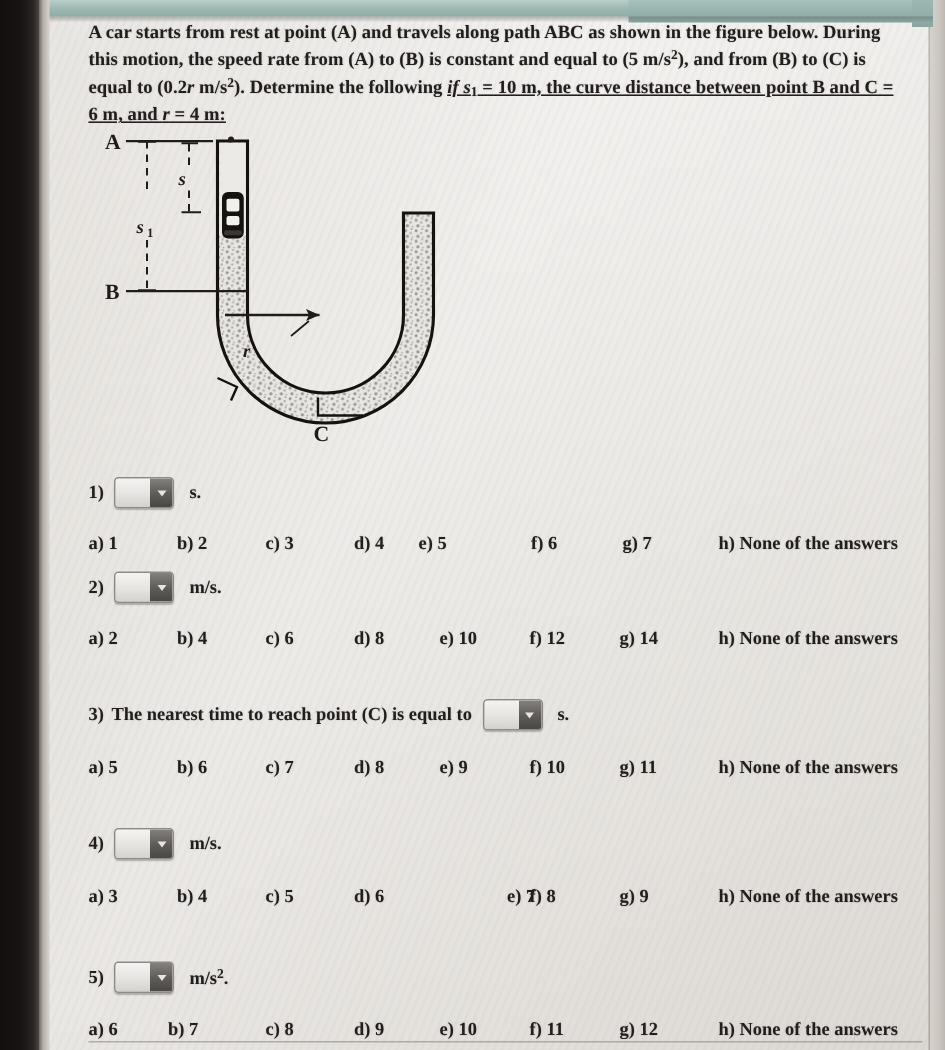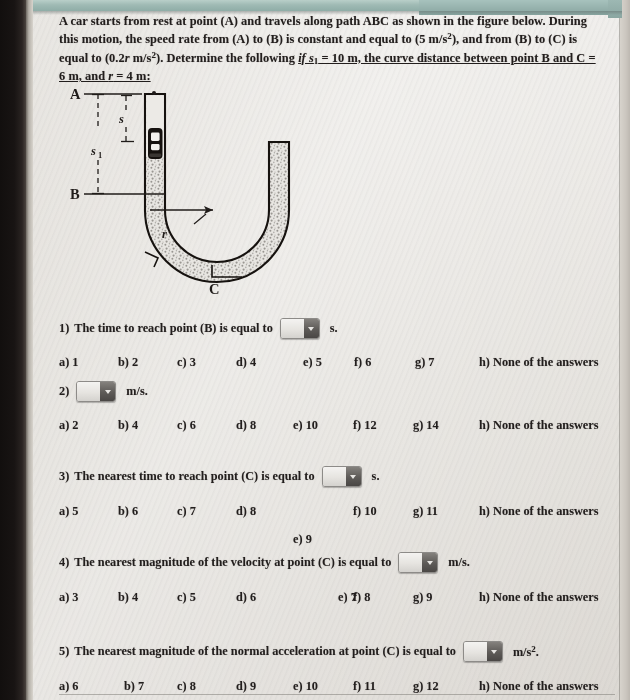--- a/index.html
+++ b/index.html
@@ -305,36 +305,35 @@
           <path d="M 146 183 L 146 195 L 176 195"></path>
         </g>
 
         <text x="143" y="212" font-family="Liberation Serif, serif" font-size="14.5" font-weight="bold" fill="#201c1a">C</text>
       </svg>
     </div>
 
     <div class="q" style="left:33px; top:318px;">
       <span class="q-line">
         <span>1)</span>
-        <span>The time to reach point (B) is equal to</span>
         <span class="dropdown">
           <span class="dd-field"></span>
           <span class="dd-btn">
               <span class="dd-arrow"></span>
             </span>
         </span>
         <span class="unit">s.</span>
       </span>
     </div>
     <div class="opts" style="left:33px; top:355px;">
       <span class="opt" style="left:0px;"><span>a)</span> <span>1</span></span>
       <span class="opt" style="left:59px;"><span>b)</span> <span>2</span></span>
       <span class="opt" style="left:118px;"><span>c)</span> <span>3</span></span>
       <span class="opt" style="left:177px;"><span>d)</span> <span>4</span></span>
-      <span class="opt" style="left:244px;"><span>e)</span> <span>5</span></span>
+      <span class="opt" style="left:220px;"><span>e)</span> <span>5</span></span>
       <span class="opt" style="left:295px;text-align:center;"><span>f)</span> <span>6</span></span>
       <span class="opt" style="left:356px;"><span>g)</span> <span>7</span></span>
       <span class="opt" style="left:420px;"><span>h)</span> <span>None of the answers</span></span>
     </div>
 
     <div class="q" style="left:33px; top:381px;">
       <span class="q-line">
         <span>2)</span>
         <span class="dropdown">
           <span class="dd-field"></span>
@@ -367,30 +366,29 @@
             </span>
         </span>
         <span class="unit">s.</span>
       </span>
     </div>
     <div class="opts" style="left:33px; top:504px;">
       <span class="opt" style="left:0px;"><span>a)</span> <span>5</span></span>
       <span class="opt" style="left:59px;"><span>b)</span> <span>6</span></span>
       <span class="opt" style="left:118px;"><span>c)</span> <span>7</span></span>
       <span class="opt" style="left:177px;"><span>d)</span> <span>8</span></span>
-      <span class="opt" style="left:234px;margin-top:28px;"><span>e)</span> <span>9</span></span>
+      <span class="opt" style="left:234px;"><span>e)</span> <span>9</span></span>
       <span class="opt" style="left:294px;"><span>f)</span> <span>10</span></span>
       <span class="opt" style="left:354px;"><span>g)</span> <span>11</span></span>
       <span class="opt" style="left:420px;"><span>h)</span> <span>None of the answers</span></span>
     </div>
 
     <div class="q" style="left:33px; top:552px;">
       <span class="q-line">
         <span>4)</span>
-        <span>The nearest magnitude of the velocity at point (C) is equal to</span>
         <span class="dropdown">
           <span class="dd-field"></span>
           <span class="dd-btn">
               <span class="dd-arrow"></span>
             </span>
         </span>
         <span class="unit">m/s.</span>
       </span>
     </div>
     <div class="opts" style="left:33px; top:590px;">
@@ -400,33 +398,32 @@
       <span class="opt" style="left:177px;"><span>d)</span> <span>6</span></span>
       <span class="opt" style="left:234px;margin-left:45px;"><span>e)</span> <span>7</span></span>
       <span class="opt" style="left:294px;"><span>f)</span> <span>8</span></span>
       <span class="opt" style="left:354px;"><span>g)</span> <span>9</span></span>
       <span class="opt" style="left:420px;"><span>h)</span> <span>None of the answers</span></span>
     </div>
 
     <div class="q" style="left:33px; top:641px;">
       <span class="q-line">
         <span>5)</span>
-        <span>The nearest magnitude of the normal acceleration at point (C) is equal to</span>
         <span class="dropdown">
           <span class="dd-field"></span>
           <span class="dd-btn">
               <span class="dd-arrow"></span>
             </span>
         </span>
         <span class="unit"><span>m/s</span><span class="sup">2</span><span>.</span></span>
       </span>
     </div>
     <div class="opts" style="left:33px; top:679px;">
       <span class="opt" style="left:0px;"><span>a)</span> <span>6</span></span>
-      <span class="opt" style="left:65px;"><span>b)</span> <span>7</span></span>
+      <span class="opt" style="left:53px;"><span>b)</span> <span>7</span></span>
       <span class="opt" style="left:118px;"><span>c)</span> <span>8</span></span>
       <span class="opt" style="left:177px;"><span>d)</span> <span>9</span></span>
       <span class="opt" style="left:234px;"><span>e)</span> <span>10</span></span>
       <span class="opt" style="left:294px;"><span>f)</span> <span>11</span></span>
       <span class="opt" style="left:354px;"><span>g)</span> <span>12</span></span>
       <span class="opt" style="left:420px;"><span>h)</span> <span>None of the answers</span></span>
     </div>
 
     <div class="bottom-rule"></div>
 

